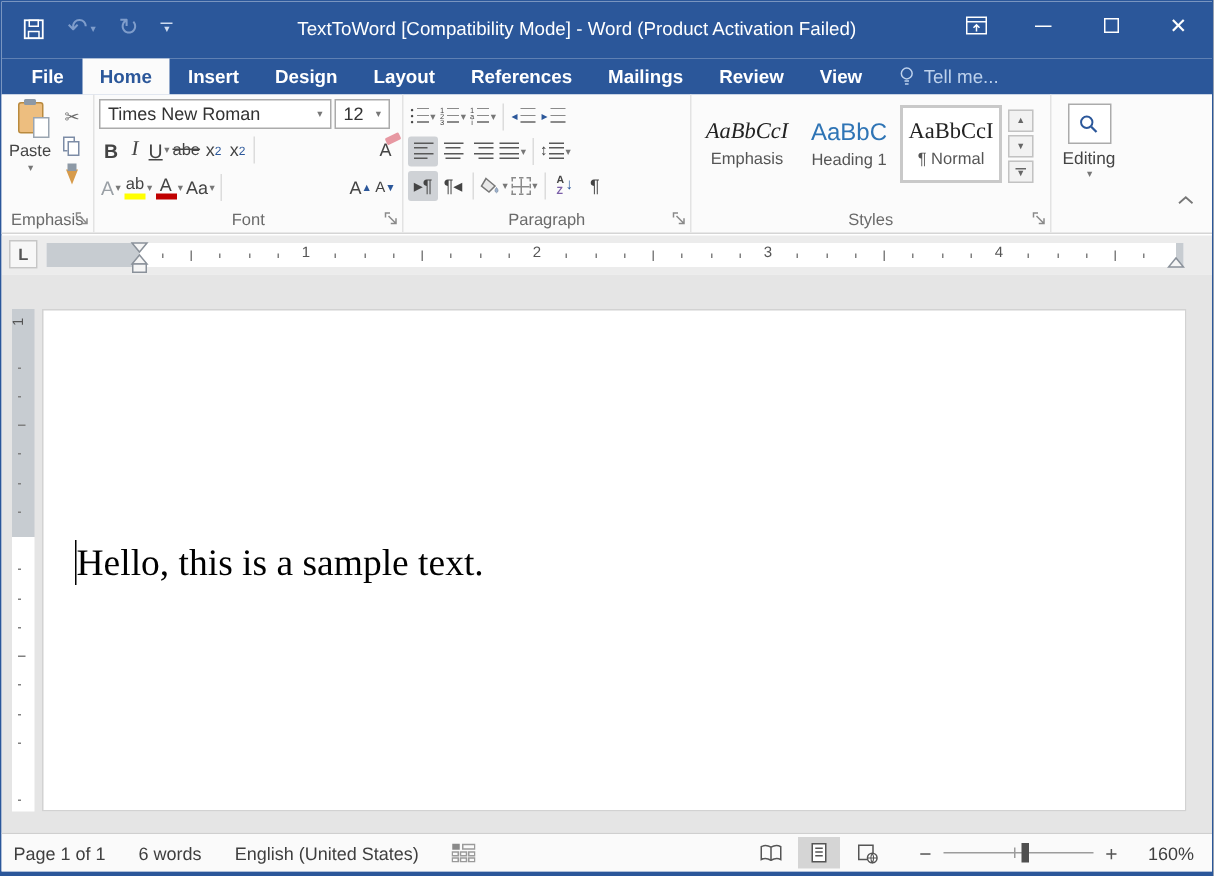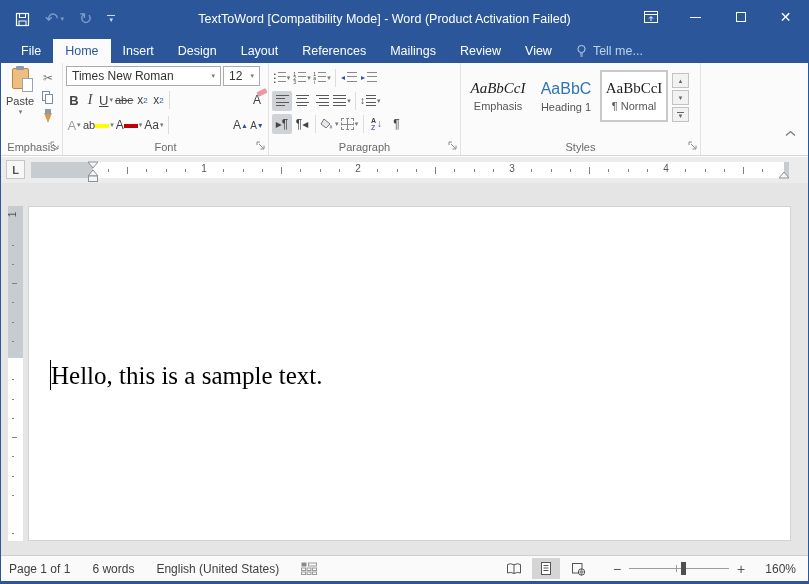--- a/index.html
+++ b/index.html
@@ -21,21 +21,21 @@
     color:#fff; font-size:12.5px; white-space:nowrap; overflow:hidden; }
   .wctrls{ position:absolute; right:0; top:0; display:flex; }
   .wc{ width:45px; height:32px; display:flex; align-items:center; justify-content:center; color:#fff; cursor:pointer; }
   .maxbox{ width:10px; height:10px; border:1px solid #fff; }
   .minbar{ width:11px; height:1px; background:#fff; }
   .closex{ font-size:14px; }
 
   
   .tabsrow{ position:absolute; top:38px; left:0; right:0; height:24px; background:#2b579a;
     display:flex; align-items:stretch; padding-left:8px; font-size:12.5px; color:#fff; }
-  .tab{ padding:0 12px; display:flex; align-items:center; cursor:pointer; white-space:nowrap; }
+  .tab{ padding:0 12px; display:flex; align-items:center; cursor:pointer; white-space:nowrap;font-weight:bold; }
   .tab.selected{ background:#fbfbfb; color:#2b579a; }
   .tellme{ display:flex; align-items:center; gap:6px; color:#bdd1ec; margin-left:12px; cursor:pointer; }
   .sharebtn{ margin-left:auto; background:#1d4170; padding:0 14px; display:flex; align-items:center; gap:7px; color:#fff; cursor:pointer; }
 
   
   .ribbon{ position:absolute; top:62px; left:0; right:0; height:93px; background:#fbfbfb;
     border-bottom:1px solid #d5d5d5; display:flex; color:#444; }
   .rgroup{ position:relative; height:100%; padding:3px 3px 16px; border-right:1px solid #e3e3e3; }
   .rlabel{ position:absolute; bottom:2px; left:0; right:0; text-align:center; font-size:11px; color:#6a6a6a; }
   .launcher{ position:absolute; right:2px; bottom:4px; cursor:pointer; }
@@ -76,21 +76,21 @@
   .fb{ min-width:16px; height:20px; padding:0 1px; }
   .boldB{ font-weight:bold; font-size:13px; }
   .italI{ font-family:"Liberation Serif",serif; font-style:italic; font-size:14px; }
   .undU{ text-decoration:underline; font-size:13px; }
   .strike{ font-size:11px; text-decoration:line-through; }
   .subsup{ font-size:12px; }
   .subsup small{ font-size:8px; color:#2b579a; }
   .clearfmt{ position:relative; font-size:12px; }
   .clearfmt::after{ content:""; position:absolute; right:-2px; top:0px; width:10px; height:5px; background:#e798a2; border-radius:1px; transform:rotate(-25deg); }
   .fxA{ color:#9aa0a6; font-size:13px; }
-  .hl{ display:flex; align-items:center; line-height:10px; font-size:11px; }
+  .hl{ display:flex; flex-direction:column; align-items:center; line-height:10px; font-size:11px; }
   .hl .bar{ width:14px; height:4px; margin-top:1px; }
   .caseAa{ font-size:12px; }
   .grow,.shrink{ position:relative; font-size:12px; }
   .grow sup,.shrink sup{ color:#2b579a; font-size:7px; }
   .shrink{ font-size:10px; }
 
   
   .g-para{ width:192px; }
   .prow{ display:flex; align-items:center; height:23px; }
   .pb{ min-width:20px; height:20px; padding:0 1px; }
@@ -502,20 +502,32 @@
         </div>
       </div>
       <span class="rlabel">Styles</span>
       <span class="launcher">
         <svg width="10" height="10" viewBox="0 0 10 10">
           <path d="M1 4 V1 H4 M3 3 L7.5 7.5 M8 4.5 V8 H4.5" fill="none" stroke="#8a8a8a"></path>
         </svg>
       </span>
     </div>
 
+    <div class="rgroup g-edit">
+      <div class="editcol">
+        <span class="searchbox">
+          <svg width="14" height="14" viewBox="0 0 14 14">
+            <circle cx="5.5" cy="5.5" r="3.8" fill="none" stroke="#2b579a" stroke-width="1.3"></circle>
+            <line x1="8.5" y1="8.5" x2="12" y2="12" stroke="#2b579a" stroke-width="1.5"></line>
+          </svg>
+        </span>
+        <span class="editlbl">Editing</span>
+        <span class="dd">▾</span>
+      </div>
+    </div>
 
     <span class="collapse">
       <svg width="11" height="7" viewBox="0 0 11 7">
         <polyline points="1,5.5 5.5,1.5 10,5.5" fill="none" stroke="#777" stroke-width="1.2"></polyline>
       </svg>
     </span>
   </div>
 
   <div class="rulerrow">
     <span class="tabsel">L</span>

